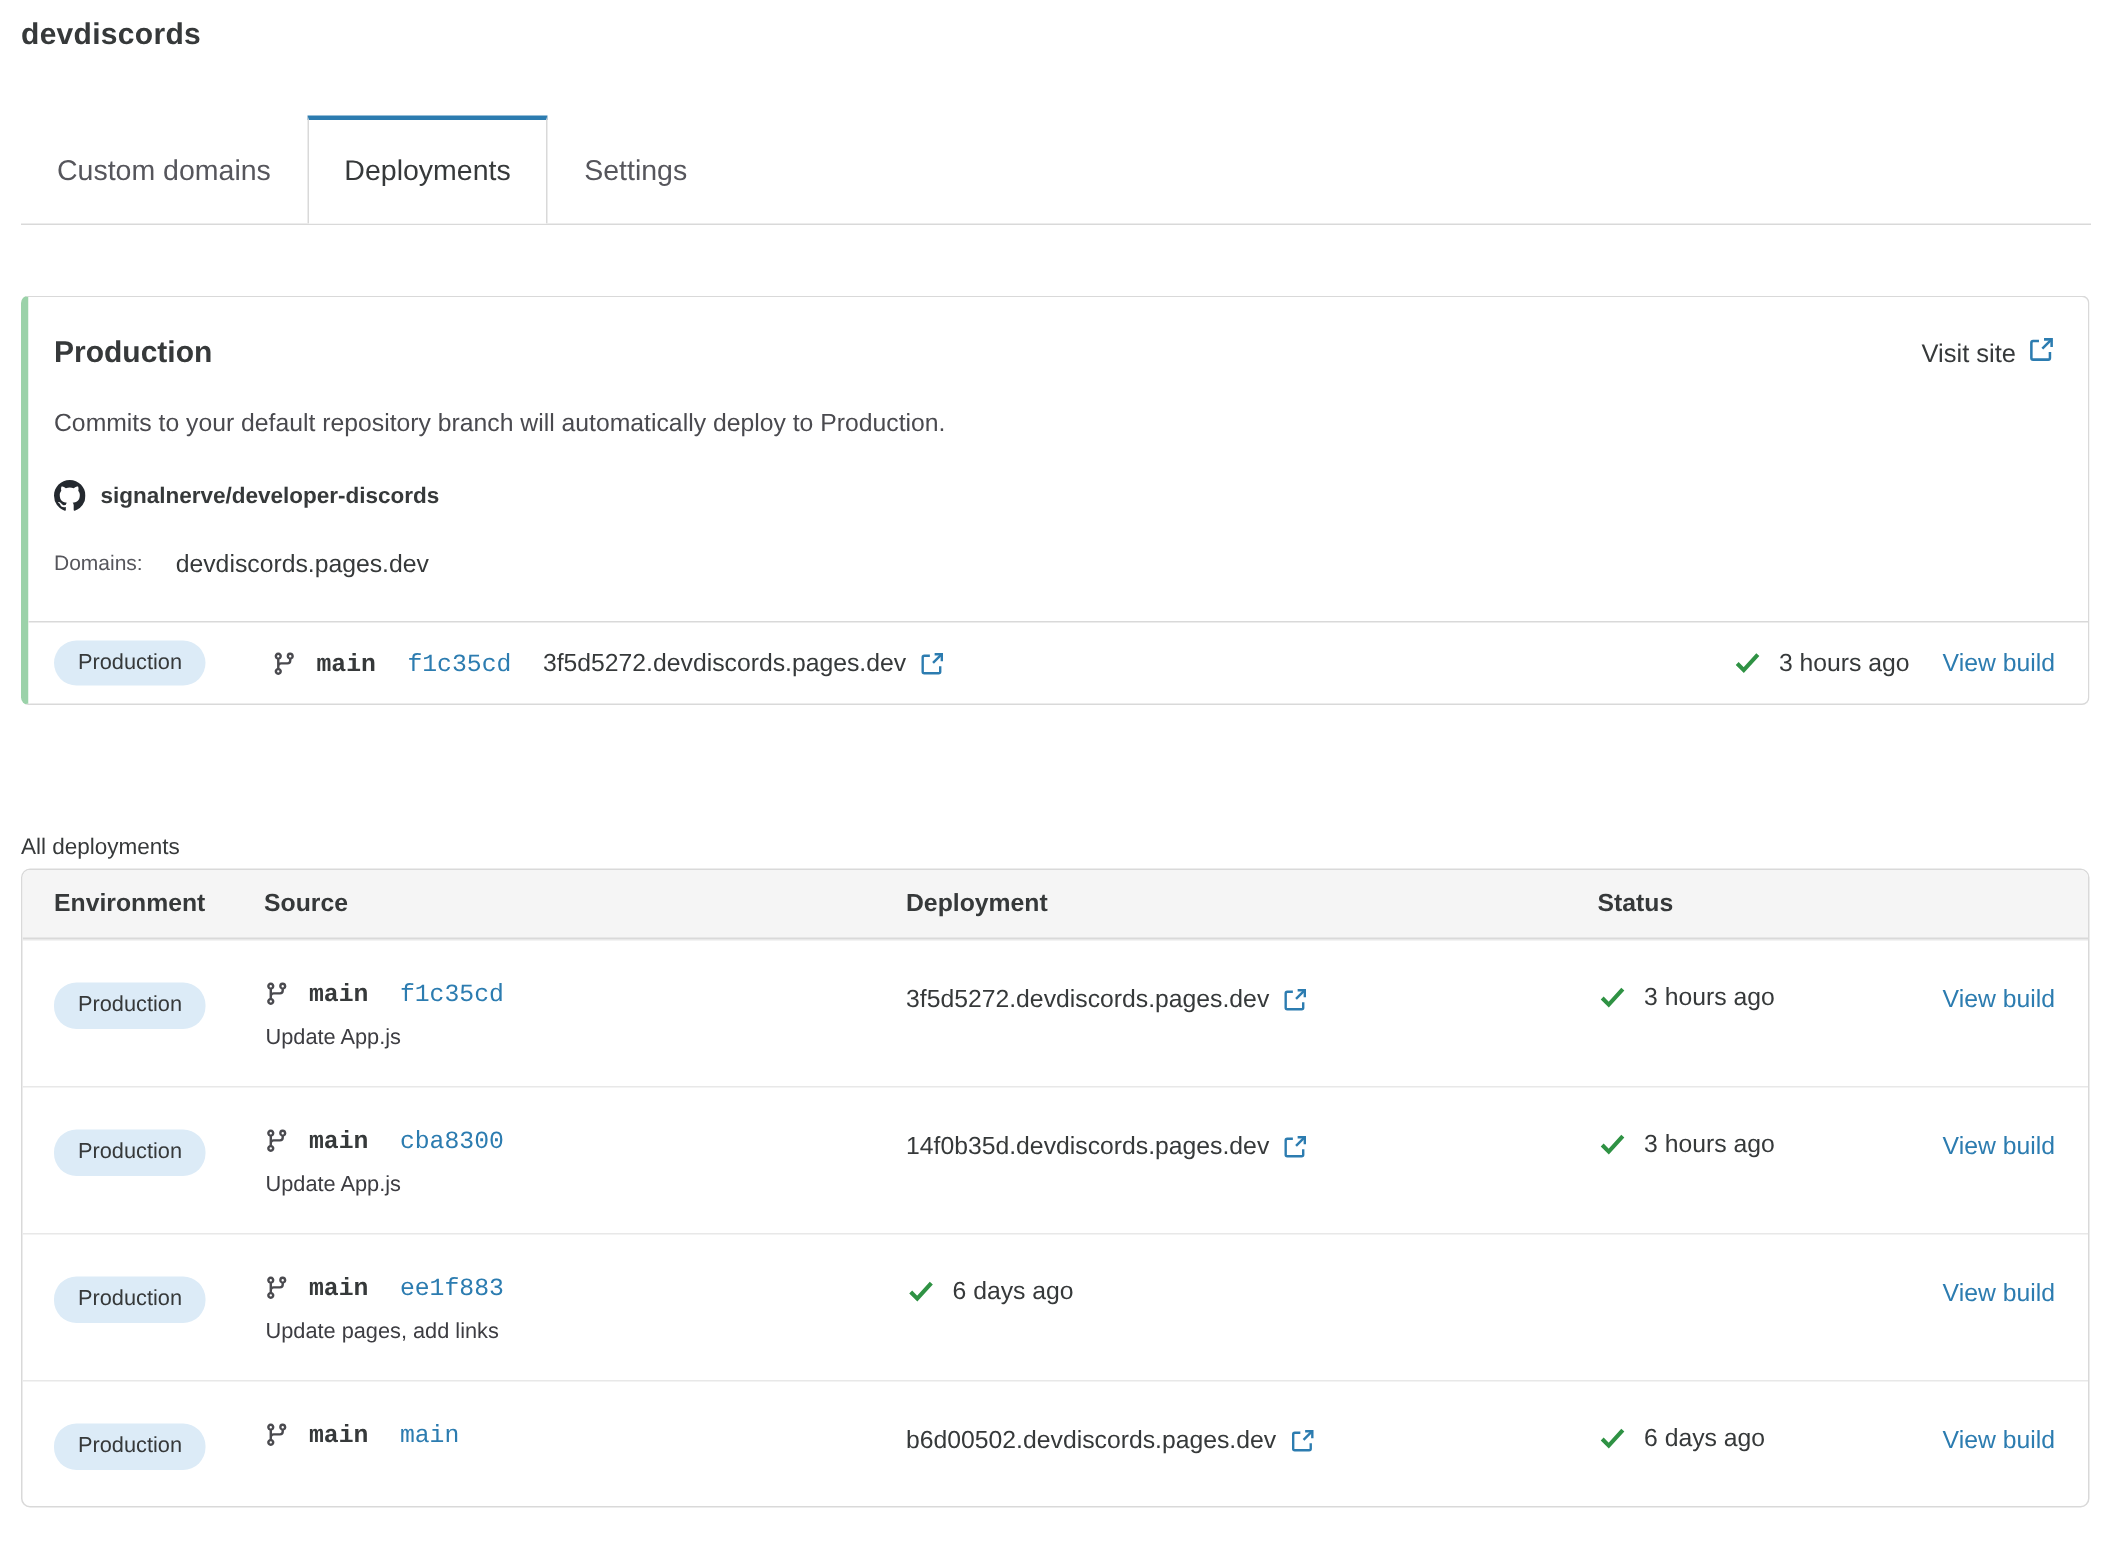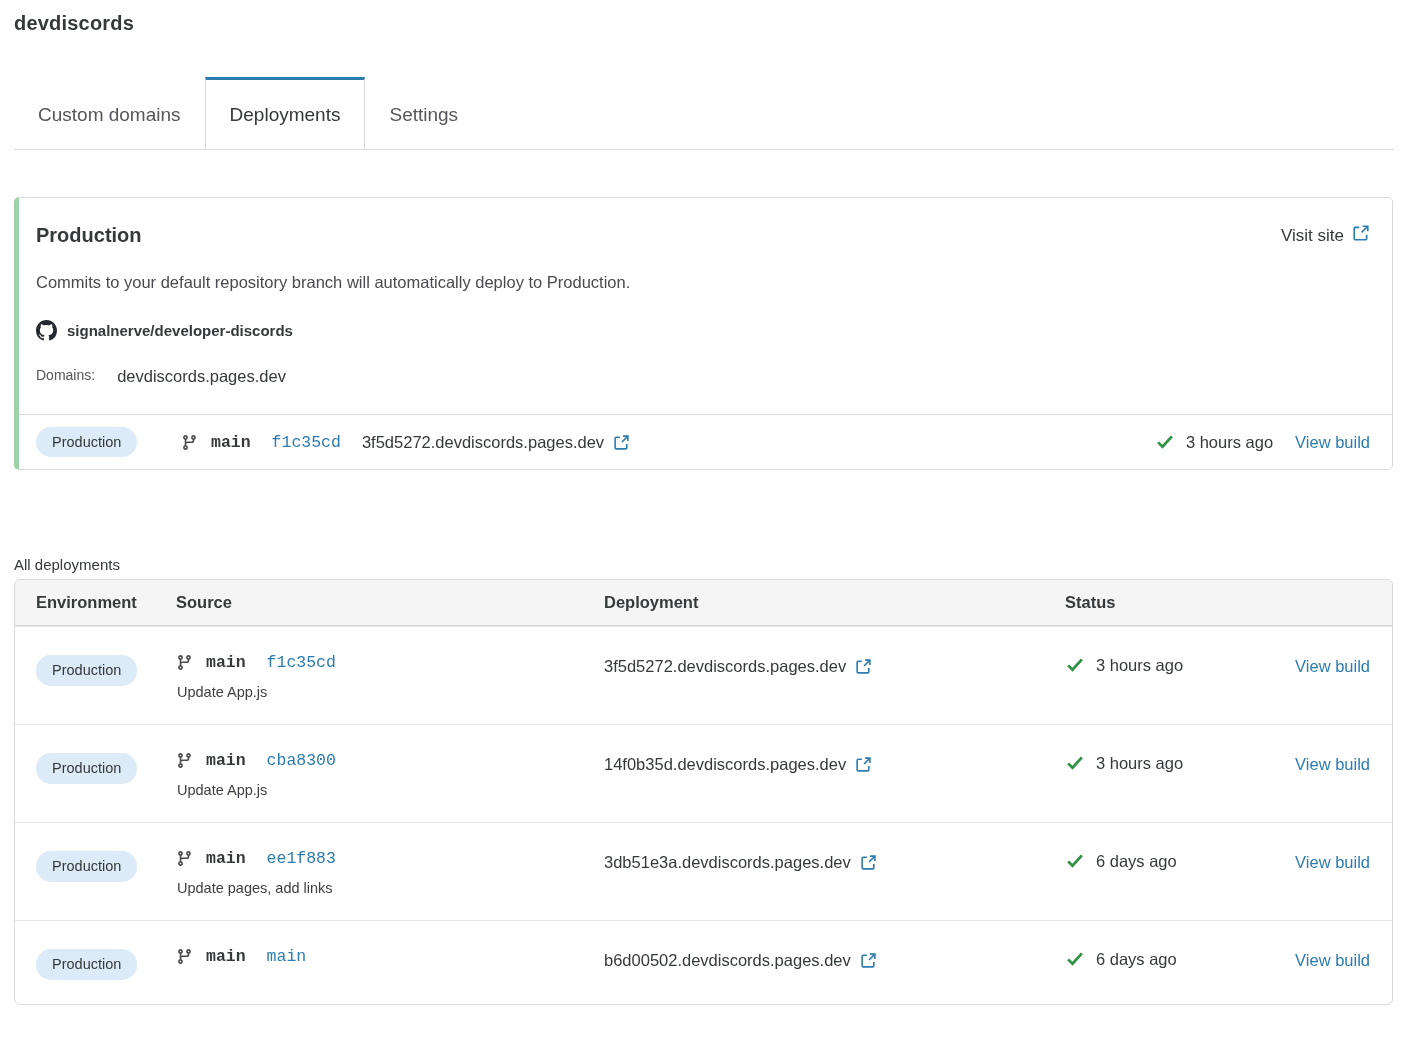--- a/index.html
+++ b/index.html
@@ -305,30 +305,20 @@
           <span class="branch-icon">
             <svg width="17" height="17" viewBox="0 0 16 16" fill="currentColor">
                 <path d="M9.5 3.25a2.25 2.25 0 1 1 3 2.122V6A2.5 2.5 0 0 1 10 8.5H6a1 1 0 0 0-1 1v1.128a2.251 2.251 0 1 1-1.5 0V5.372a2.25 2.25 0 1 1 1.5 0v1.836A2.493 2.493 0 0 1 6 7h4a1 1 0 0 0 1-1v-.628a2.25 2.25 0 0 1-1.5-2.122ZM4.25 12a.75.75 0 1 0 0 1.5.75.75 0 0 0 0-1.5ZM3.5 3.25a.75.75 0 1 0 1.5 0 .75.75 0 0 0-1.5 0Zm8.25-.75a.75.75 0 1 0 0 1.5.75.75 0 0 0 0-1.5Z"></path>
               </svg>
           </span>
           <span class="branch-name">main</span>
           <a class="commit-link">ee1f883</a>
         </div>
         <div class="commit-msg">Update pages, add links</div>
       </div>
-      <div class="cell-dep">
-        <span class="dep-url">3db51e3a.devdiscords.pages.dev</span>
-        <a class="ext-link">
-          <svg width="17" height="17" viewBox="0 0 16 16" fill="none" stroke="currentColor" stroke-width="1.5">
-              <path d="M13 9.5V13a1 1 0 0 1-1 1H3a1 1 0 0 1-1-1V4a1 1 0 0 1 1-1h3.5"></path>
-              <path d="M9.5 2H14v4.5"></path>
-              <path d="M14 2 8.5 7.5"></path>
-            </svg>
-        </a>
-      </div>
       <div class="cell-status">
         <span class="check">
           <svg width="20" height="20" viewBox="0 0 16 16" fill="none" stroke="#2f9244" stroke-width="2.2">
               <path d="M2.5 8.3 6 11.8l7.5-8.3"></path>
             </svg>
         </span>
         <span class="status-time">6 days ago</span>
       </div>
       <div class="cell-view">
         <a class="view-build">View build</a>

